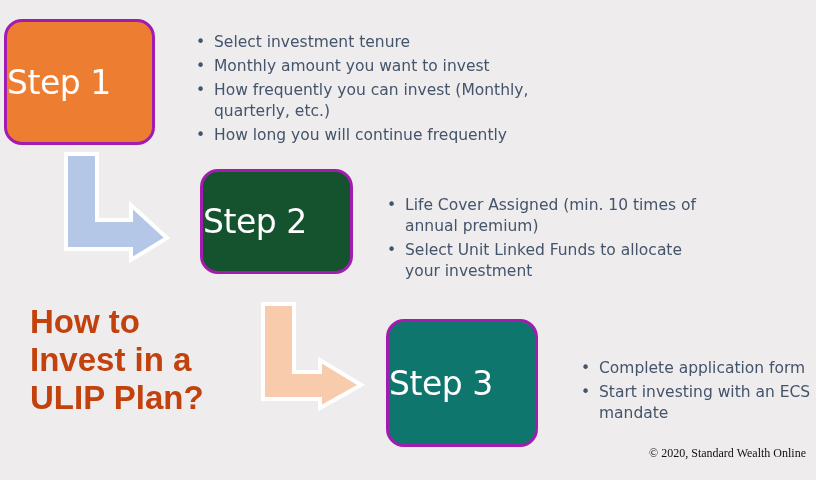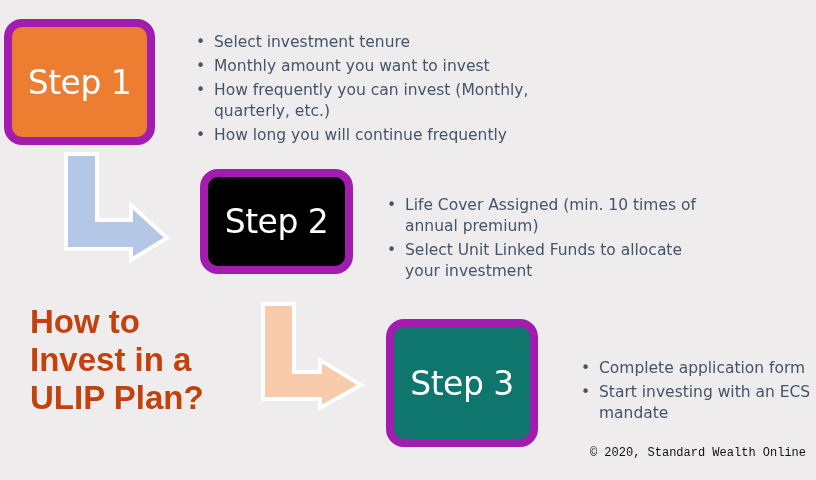--- a/index.html
+++ b/index.html
@@ -1,49 +1,49 @@
 <!DOCTYPE html>
 <html><head>
 <meta charset="utf-8">
 <style>
   html, body { margin:0; padding:0; }
   body { width:816px; height:480px; background:#EEECED; position:relative; overflow:hidden;
          font-family:"DejaVu Sans", sans-serif; }
-  .step-box { position:absolute; border:8px solid #a21caf; border-radius:18px; box-sizing:border-box;
-              display:flex; align-items:center; justify-content:center; color:#ffffff;
+  .step-box { position:absolute; border:3px solid #a21caf; border-radius:18px; box-sizing:border-box;
+              display:flex; align-items:center; justify-content:flex-start; color:#ffffff;
               font-family:"DejaVu Sans", sans-serif; font-size:33px; letter-spacing:-0.5px; }
   .arrow { position:absolute; }
   .bullets { position:absolute; margin:8px; padding:0; list-style:none; color:#44546A;
              font-family:"DejaVu Sans", sans-serif; font-size:15.5px; line-height:21px; }
   .bullets li { position:relative; padding-left:20px; margin-bottom:3px; }
   .bullets li::before { content:"\2022"; position:absolute; left:2px; top:0; }
   .title { position:absolute; left:30px; top:303px; margin:0; font-family:"Liberation Sans", sans-serif;
            font-weight:bold; font-size:33px; line-height:38px; color:#c2410c; }
   .title span { display:block; }
-  .copyright { position:absolute; right:10px; top:446px; font-family:Liberation Mono, monospace;
+  .copyright { position:absolute; right:10px; top:446px; font-family:Liberation Serif, serif;
                font-size:12px; color:#111; }
 </style>
 </head>
 <body>
 
 <div class="step-box" style="left:4px; top:19px; width:151px; height:126px; background:#ED7D31;">
   <span>Step 1</span>
 </div>
 <ul class="bullets" style="left:186px; top:24px; width:360px;">
   <li>Select investment tenure</li>
   <li>Monthly amount you want to invest</li>
   <li>How frequently you can invest (Monthly, quarterly, etc.)</li>
   <li>How long you will continue frequently</li>
 </ul>
 
 <svg class="arrow" style="left:60px; top:150px;" width="115" height="115" viewBox="0 0 115 115">
   <path d="M6 4 L37 4 L37 70 L71 70 L71 55 L107 88 L71 110 L71 99 L6 99 Z" fill="#B4C7E7" stroke="#ffffff" stroke-width="4" stroke-linejoin="miter"></path>
 </svg>
 
-<div class="step-box" style="left:200px; top:169px; width:153px; height:105px; background:#000000;">
+<div class="step-box" style="left:200px; top:169px; width:153px; height:105px; background:#14532d;">
   <span>Step 2</span>
 </div>
 <ul class="bullets" style="left:377px; top:187px; width:330px;">
   <li>Life Cover Assigned (min. 10 times of annual premium)</li>
   <li>Select Unit Linked Funds to allocate your investment</li>
 </ul>
 
 <h1 class="title">
   <span>How to</span>
   <span>Invest in a</span>

